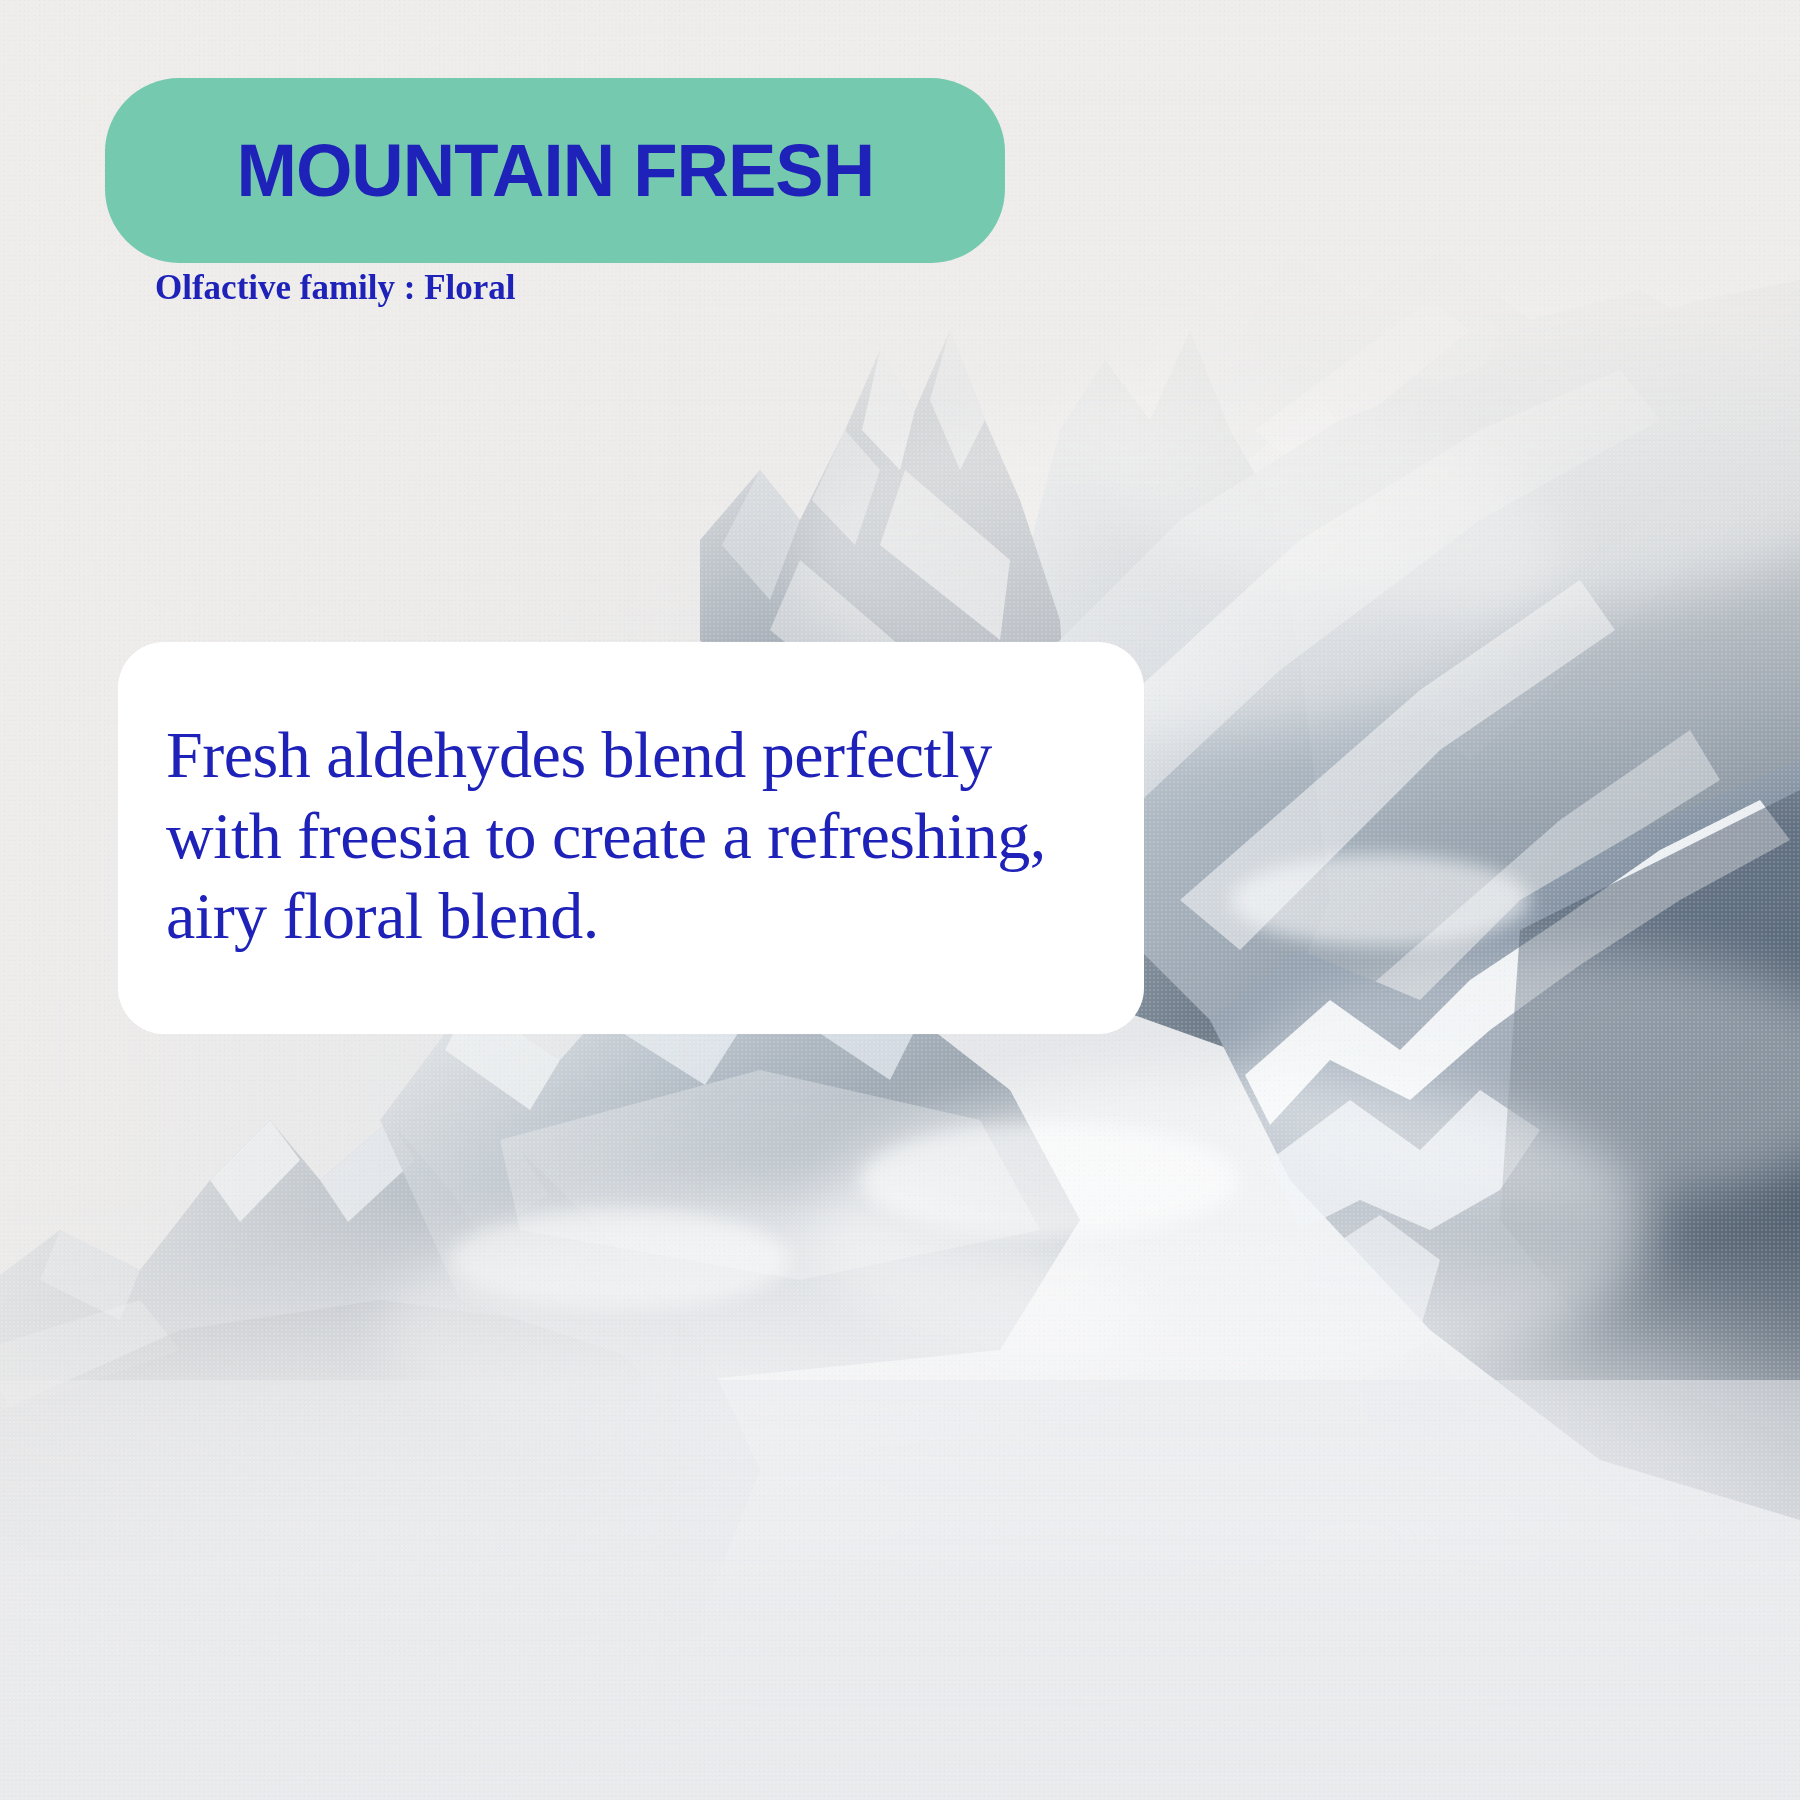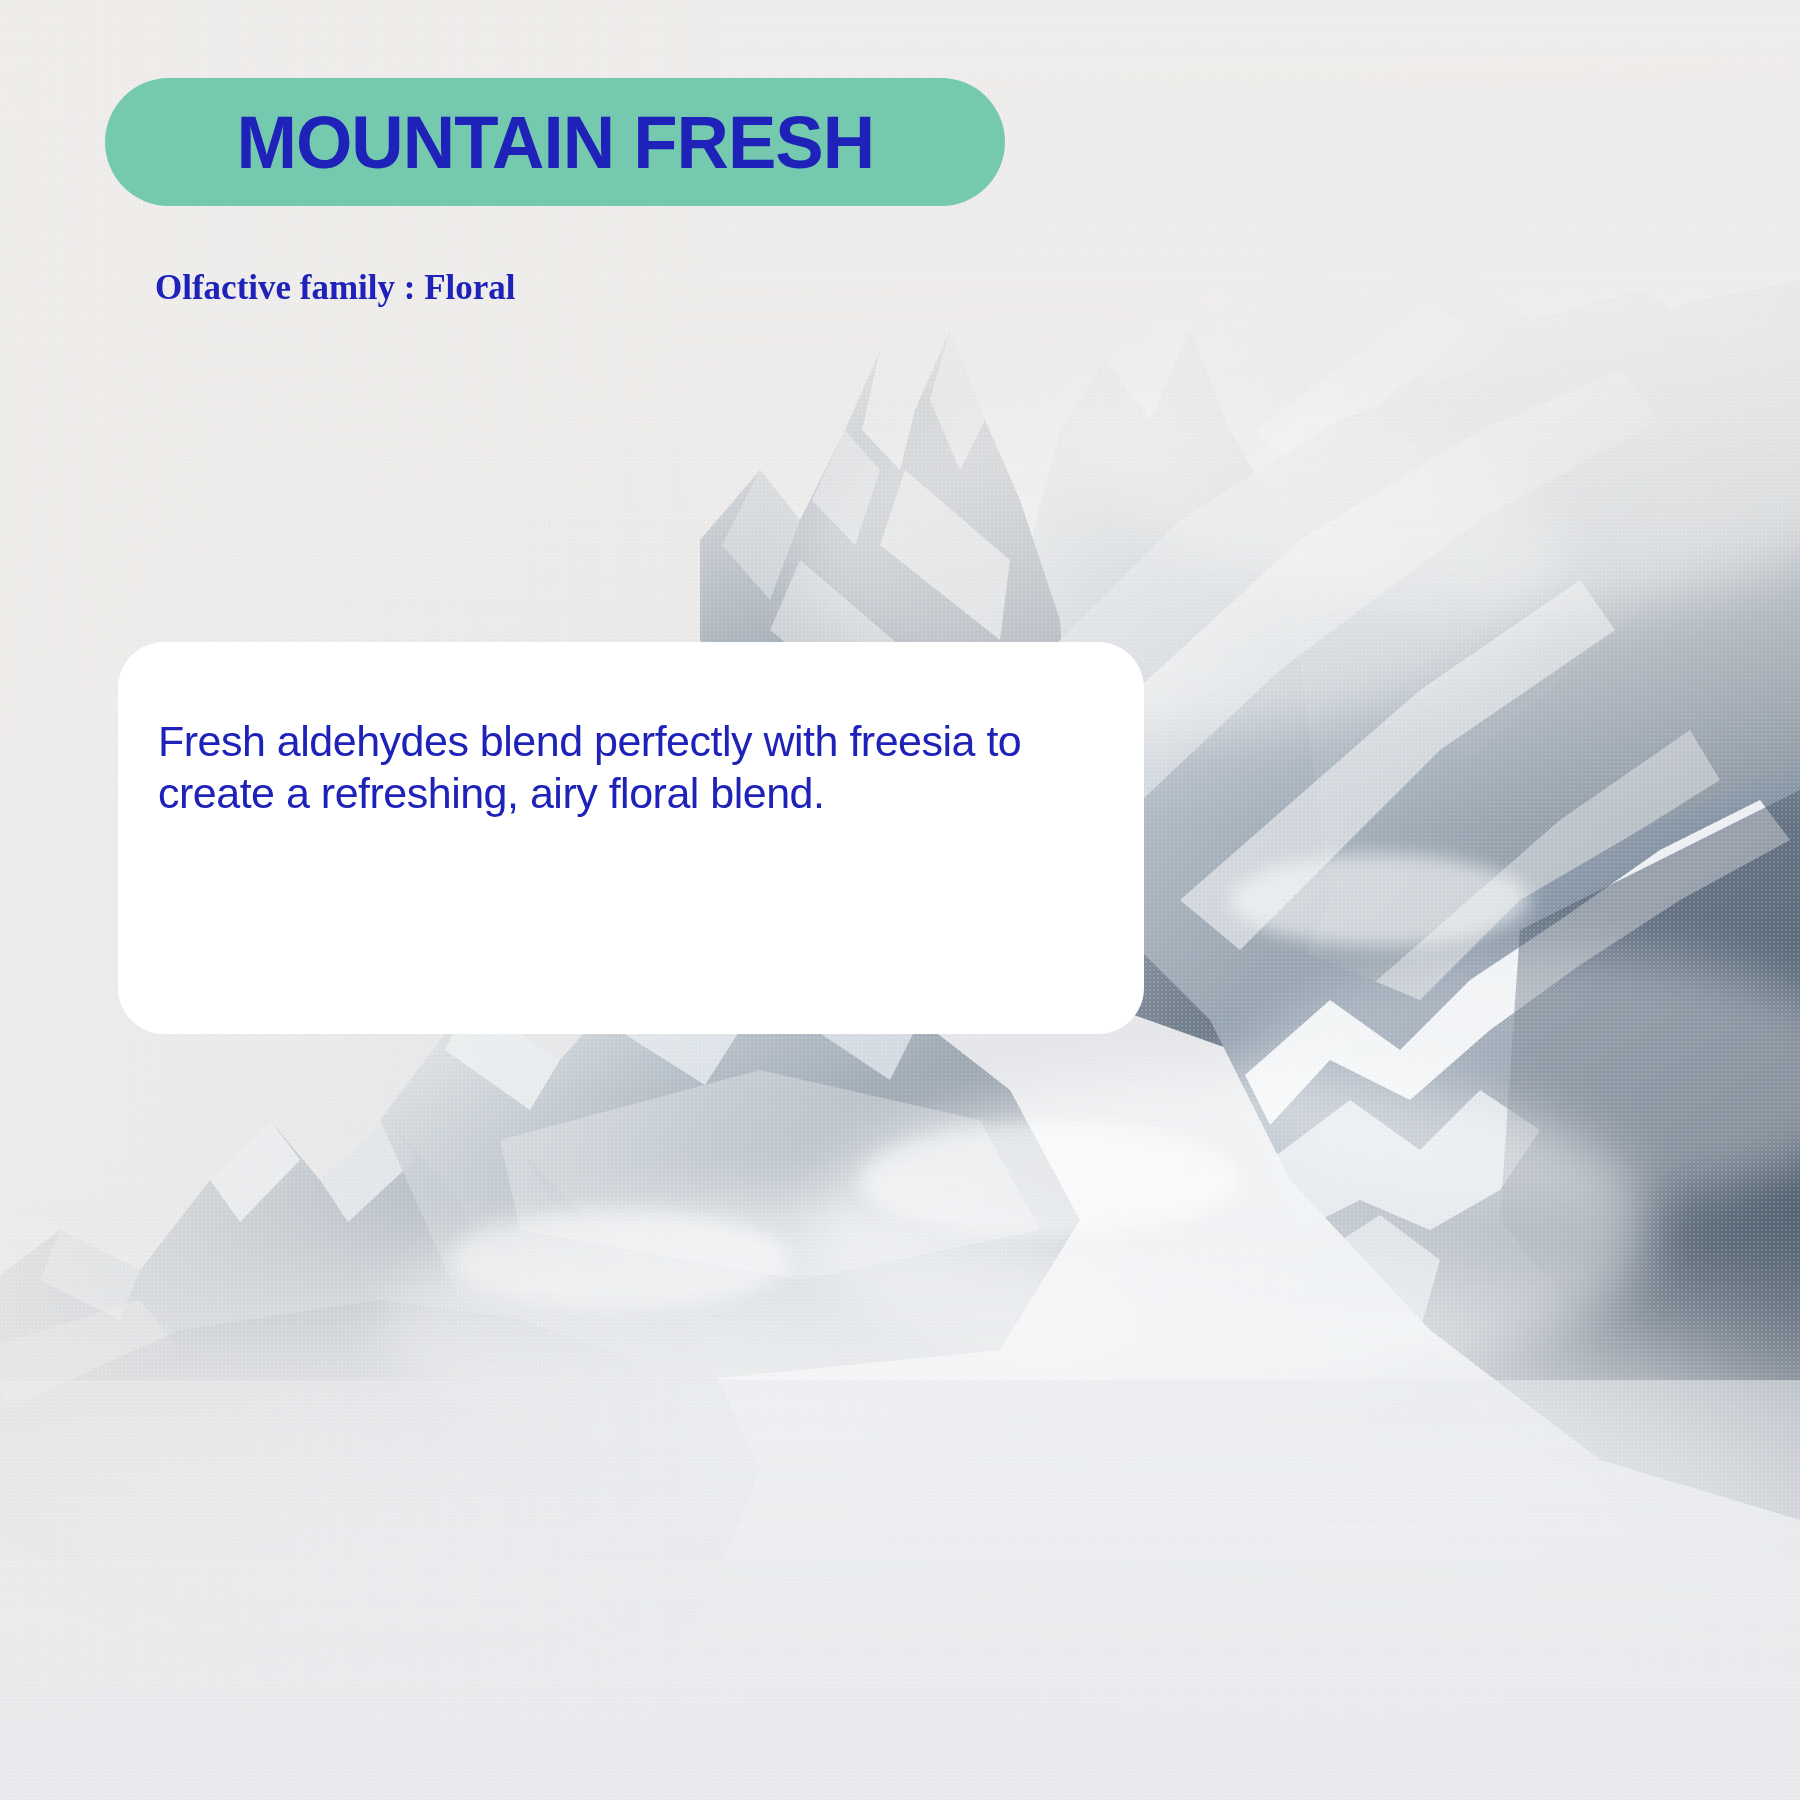--- a/index.html
+++ b/index.html
@@ -65,21 +65,21 @@
     background-size: 4px 4px, 5px 5px;
     background-position: 0 0, 2px 3px;
   }
 
   
   #badge {
     position: absolute;
     left: 105px;
     top: 78px;
     width: 900px;
-    height: 128px;
+    height: 185px;
     border-radius: 74px;
     background: #74c9af;
     display: flex;
     align-items: center;
     justify-content: center;
   }
   #badge .badge-text {
     font-family: "Liberation Sans", sans-serif;
     font-weight: 700;
     font-size: 74px;
@@ -106,26 +106,26 @@
     position: absolute;
     left: 118px;
     top: 642px;
     width: 1026px;
     height: 392px;
     background: #ffffff;
     border-radius: 46px;
   }
   #desc-card .desc-text {
     position: absolute;
-    left: 40px;
+    left: 48px;
     top: 73px;
     width: 950px;
-    font-family: Liberation Sans, sans-serif;
+    font-family: Liberation Serif, serif;
     font-weight: 400;
-    font-size: 43px;
+    font-size: 66px;
     line-height: 1.22;
     color: #1e22b8;
     letter-spacing: -0.5px;
   }
 </style>
 </head>
 <body>
 
 <div id="stage">
 

